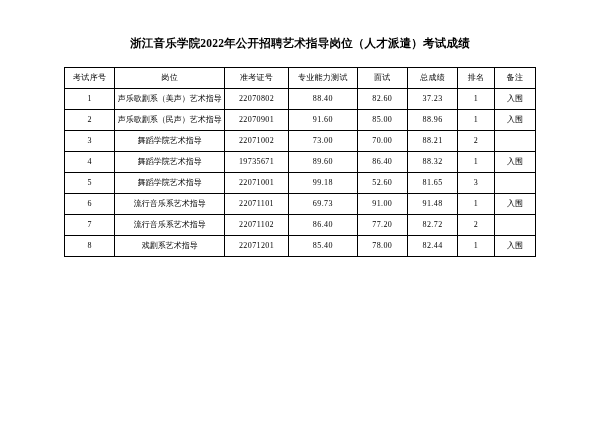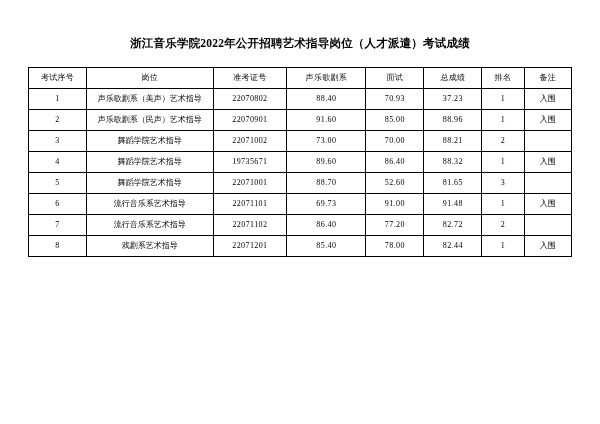--- a/index.html
+++ b/index.html
@@ -25,21 +25,21 @@
     text-align: center;
     font-size: 11.5px;
     font-weight: bold;
     letter-spacing: 0.2px;
     margin: 0 0 12px 0;
     line-height: 1.3;
     color: #000;
   }
   table.grades {
     border-collapse: collapse;
-    width: 544px;
+    width: 472px;
     margin: 16px auto;
     table-layout: fixed;
   }
   table.grades th,
   table.grades td {
     border: 1px solid #000000;
     font-size: 8px;
     text-align: center;
     vertical-align: middle;
     height: 20px;
@@ -79,34 +79,34 @@
       <col class="col-interview">
       <col class="col-total">
       <col class="col-rank">
       <col class="col-remark">
     </colgroup>
     <thead>
       <tr>
         <th>考试序号</th>
         <th>岗位</th>
         <th>准考证号</th>
-        <th>声乐歌剧系</th>
+        <th>专业能力测试</th>
         <th>面试</th>
         <th>总成绩</th>
         <th>排名</th>
         <th>备注</th>
       </tr>
     </thead>
     <tbody>
       <tr>
         <td class="num">1</td>
         <td>声乐歌剧系（美声）艺术指导</td>
         <td class="num">22070802</td>
         <td class="num">88.40</td>
-        <td class="num">70.93</td>
+        <td class="num">82.60</td>
         <td class="num">37.23</td>
         <td class="num">1</td>
         <td>入围</td>
       </tr>
       <tr>
         <td class="num">2</td>
         <td>声乐歌剧系（民声）艺术指导</td>
         <td class="num">22070901</td>
         <td class="num">91.60</td>
         <td class="num">85.00</td>
@@ -131,21 +131,21 @@
         <td class="num">89.60</td>
         <td class="num">86.40</td>
         <td class="num">88.32</td>
         <td class="num">1</td>
         <td>入围</td>
       </tr>
       <tr>
         <td class="num">5</td>
         <td>舞蹈学院艺术指导</td>
         <td class="num">22071001</td>
-        <td class="num">88.70</td>
+        <td class="num">99.18</td>
         <td class="num">52.60</td>
         <td class="num">81.65</td>
         <td class="num">3</td>
         <td></td>
       </tr>
       <tr>
         <td class="num">6</td>
         <td>流行音乐系艺术指导</td>
         <td class="num">22071101</td>
         <td class="num">69.73</td>

